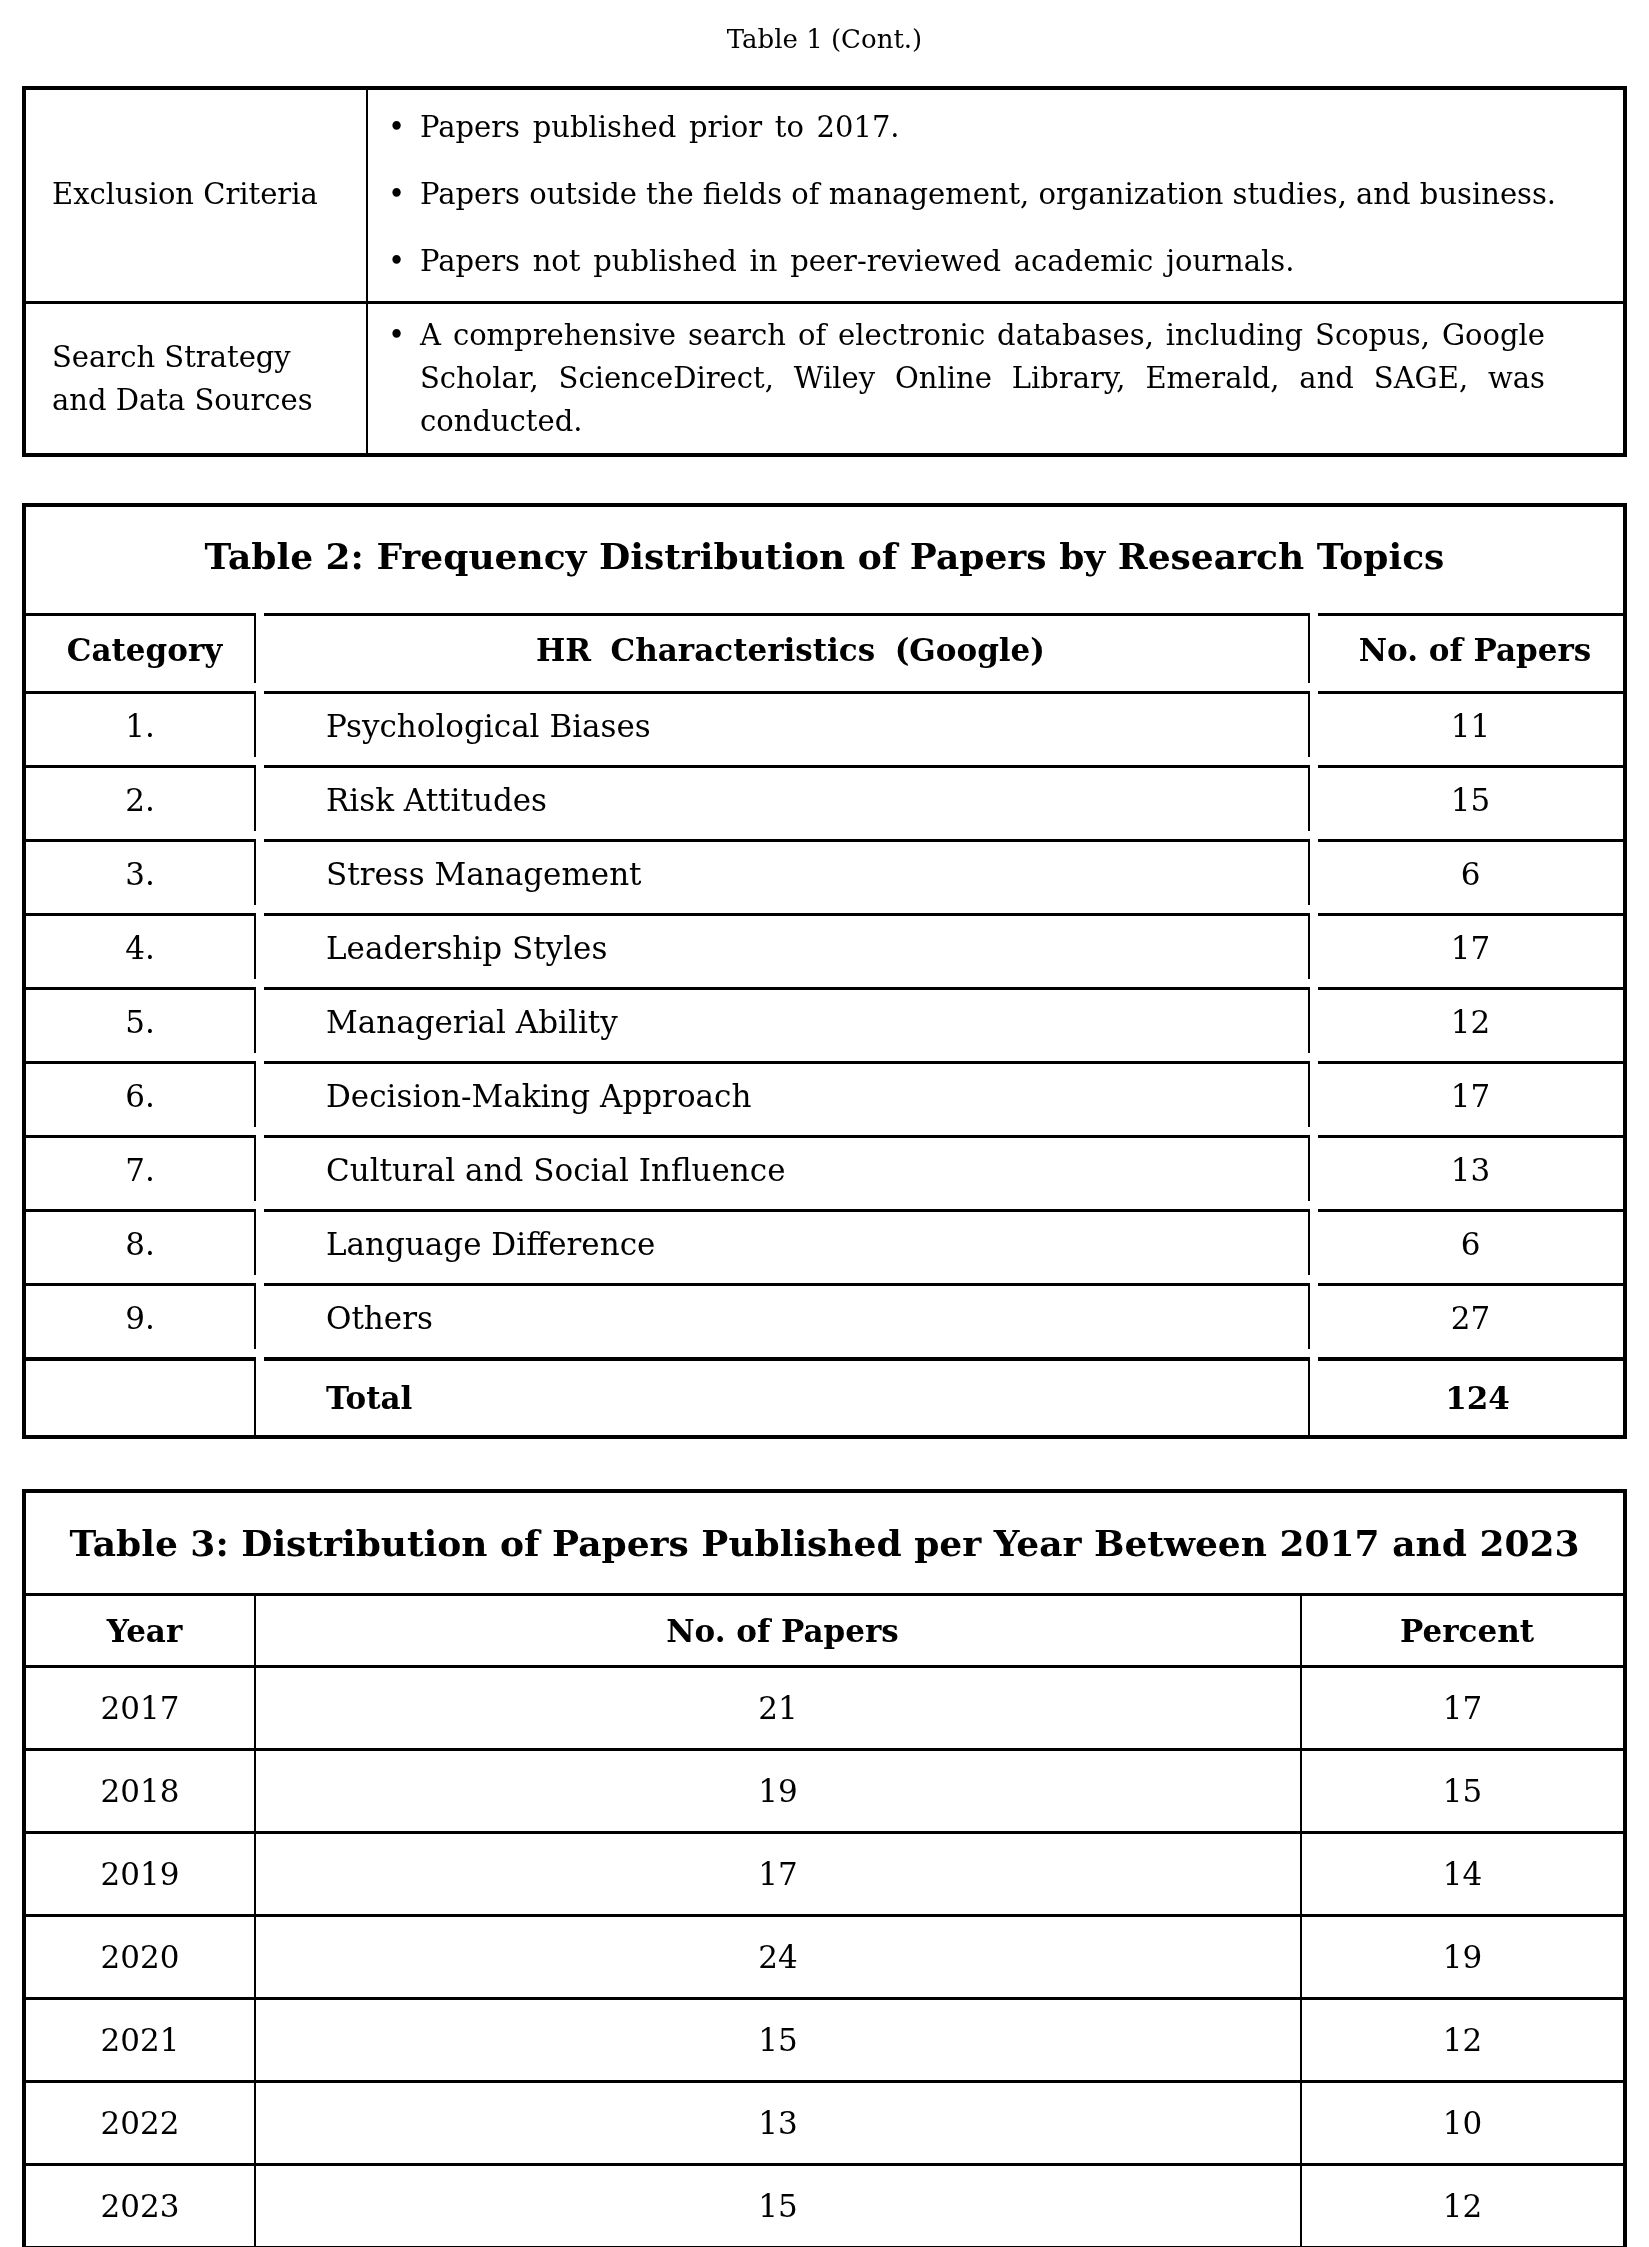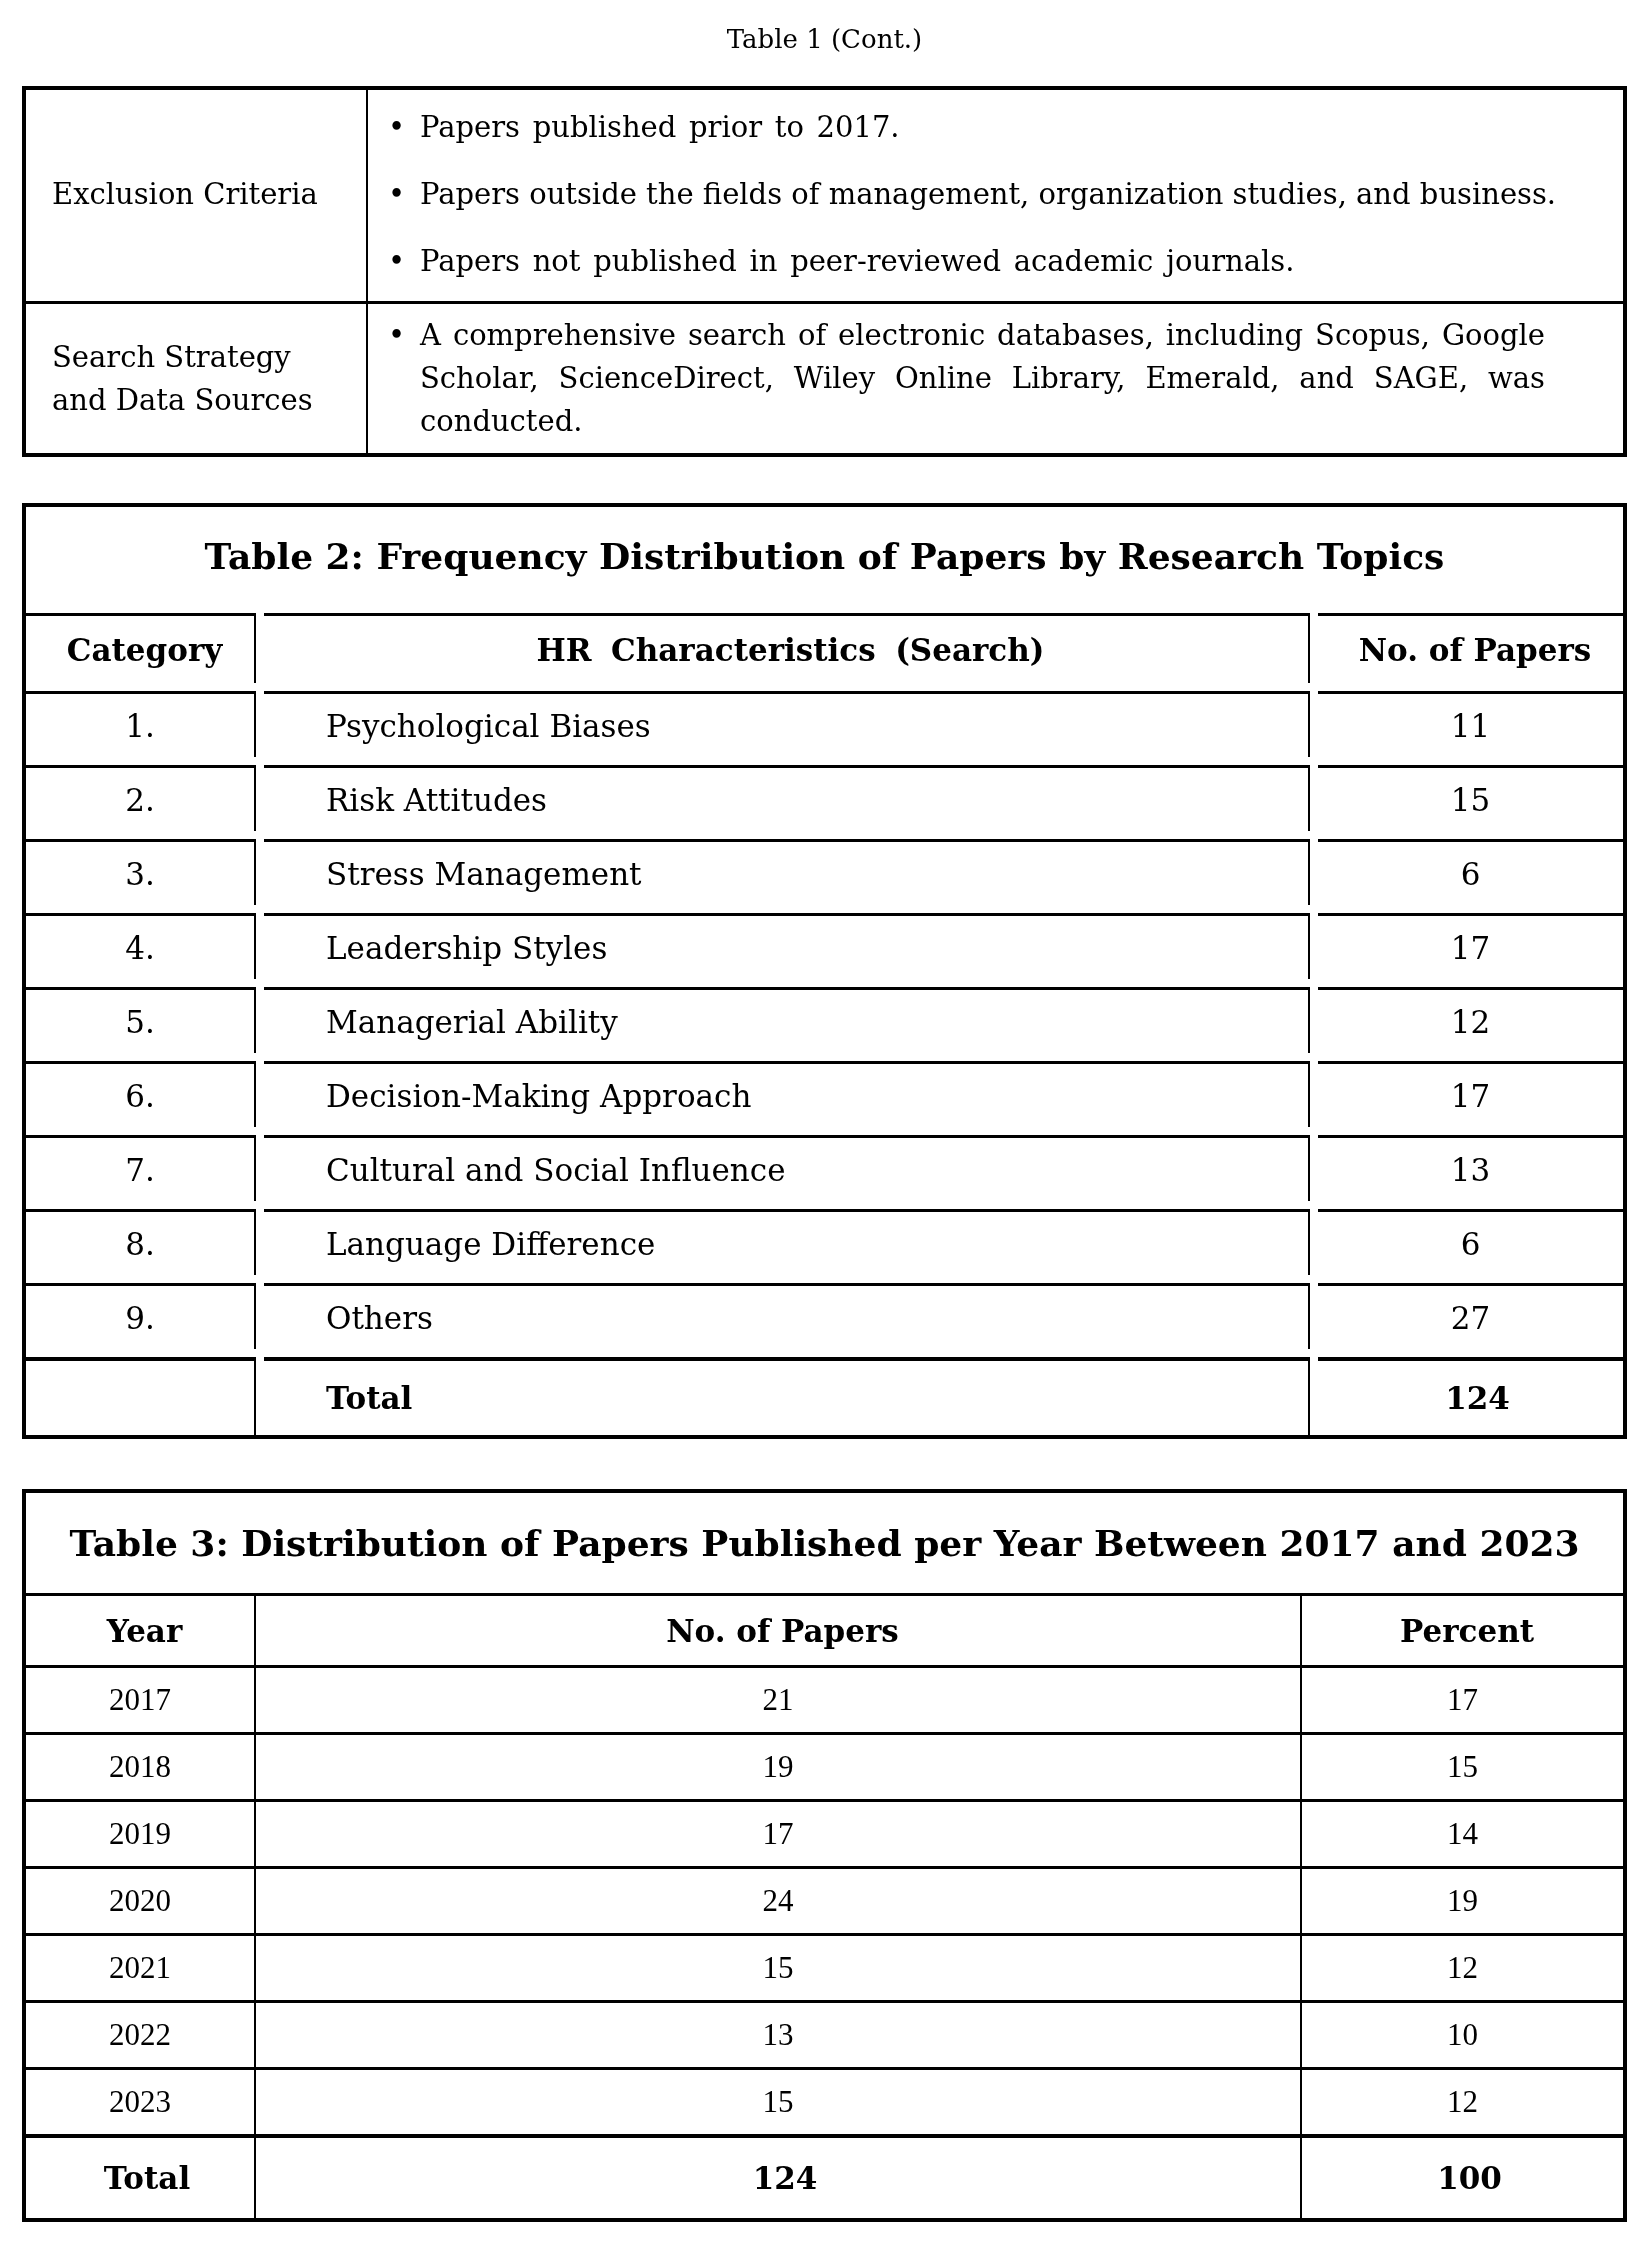--- a/index.html
+++ b/index.html
@@ -62,21 +62,21 @@
   .t2 .title-cell { height: 98px; }
   .t2 .hrow { height: 70px; }
   .t2 .drow { height: 66px; }
   .t2 .trow { height: 78px; }
   .t2 .c2.hrow { word-spacing: 0.28em; }
   .t2 .c2.drow, .t2 .c2.trow { padding-left: 62px; justify-content: flex-start; text-align: left; }
   
   .t3 { margin-top: 50px; }
   .t3 .title-cell { height: 100px; }
   .t3 .hrow { height: 72px; }
-  .t3 .drow { height: 67px; font-family: Liberation Serif, serif; }
+  .t3 .drow { height: 83px; }
   .t3 .trow { height: 84px; }
   .t3 .c2 { justify-content: center; text-align: center; }
 </style>
 </head>
 <body>
 
 <div class="page">
 
   <div class="doc-title">Table 1 (Cont.)</div>
 
@@ -106,21 +106,21 @@
           <span class="btext">A comprehensive search of electronic databases, including Scopus, Google Scholar, ScienceDirect, Wiley Online Library, Emerald, and SAGE, was conducted.</span>
         </div>
       </div>
     </div>
   </div>
 
   <div class="tbl t2">
     <div class="title-cell">Table 2: Frequency Distribution of Papers by Research Topics</div>
 
     <div class="cell c1 hrow">Category</div>
-    <div class="cell c2 hrow">HR Characteristics (Search)</div>
+    <div class="cell c2 hrow">HR Characteristics (Google)</div>
     <div class="cell c3 hrow">No. of Papers</div>
 
     <div class="cell c1 drow">1.</div>
     <div class="cell c2 drow">Psychological Biases</div>
     <div class="cell c3 drow">11</div>
 
     <div class="cell c1 drow">2.</div>
     <div class="cell c2 drow">Risk Attitudes</div>
     <div class="cell c3 drow">15</div>
 

